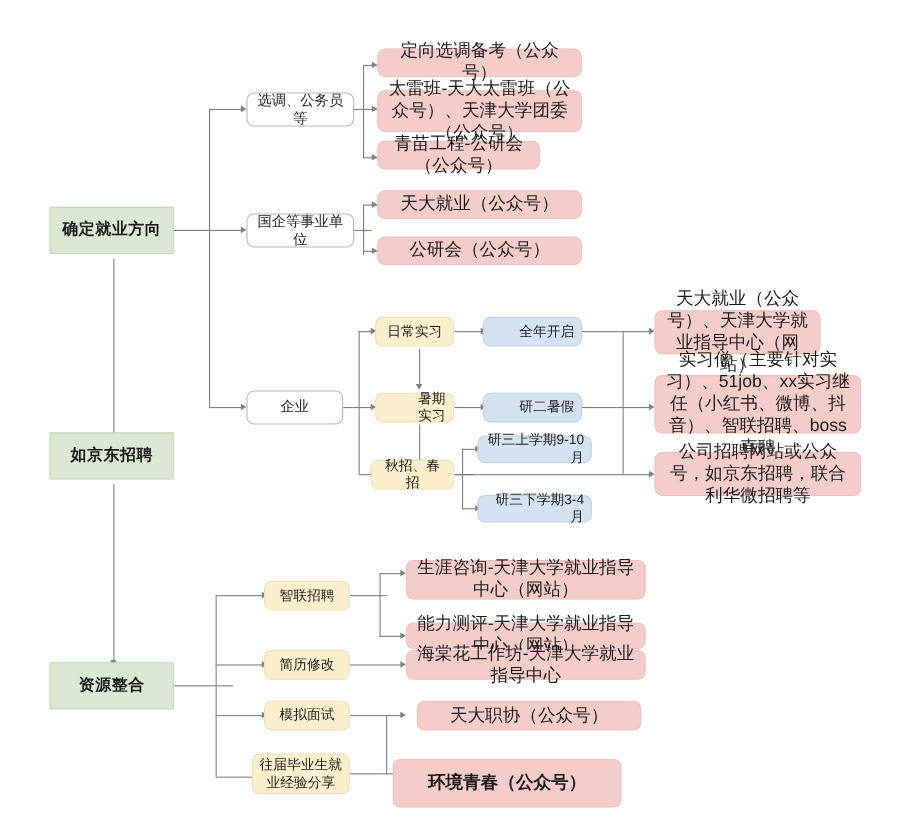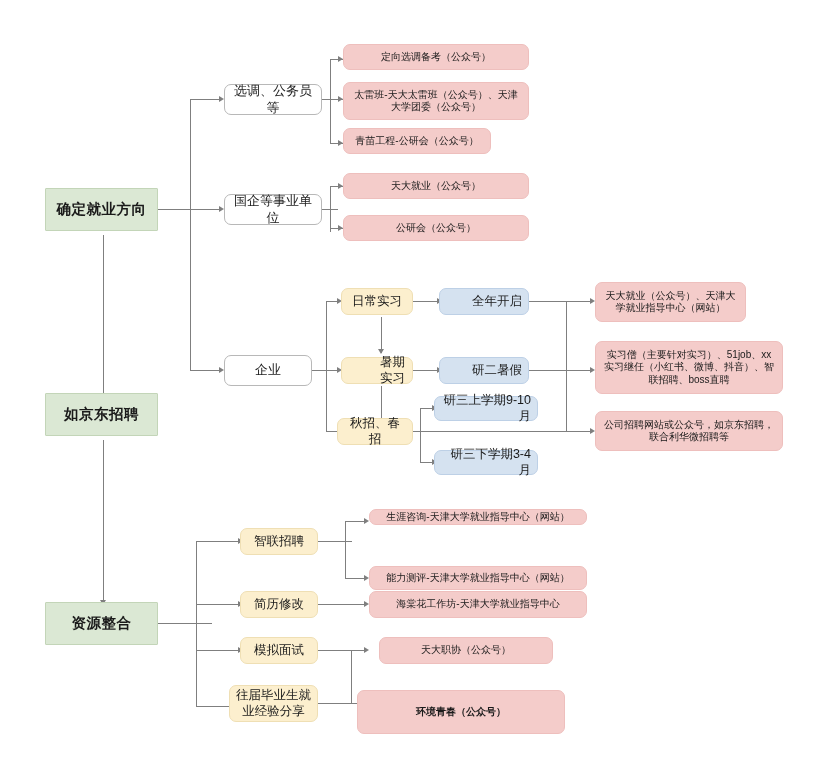--- a/index.html
+++ b/index.html
@@ -43,21 +43,21 @@
     background: #ffffff;
     border: 1px solid #b8b8b8;
     border-radius: 7px;
     font-size: 13px;
   }
   
   .node.pink {
     background: #f4ccca;
     border: 1px solid #eebfbd;
     border-radius: 7px;
-    font-size: 10px;
+    font-size: 16px;
   }
   .node.pink.bold { font-weight: bold; }
 
   
   .node.yellow {
     background: #fcefce;
     border: 1px solid #efdfb4;
     border-radius: 7px;
     font-size: 12.5px;
   }
@@ -267,30 +267,30 @@
   <div class="node yellow" style="left:240px; top:591px; width:78px; height:27px;">
     <span>简历修改</span>
   </div>
   <div class="node yellow" style="left:240px; top:637px; width:78px; height:27px;">
     <span>模拟面试</span>
   </div>
   <div class="node yellow" style="left:229px; top:685px; width:89px; height:37px;">
     <span>往届毕业生就业经验分享</span>
   </div>
 
-  <div class="node pink" style="left:369px; top:509px; width:218px; height:16px;">
+  <div class="node pink" style="left:369px; top:509px; width:218px; height:36px;">
     <span>生涯咨询-天津大学就业指导中心（网站）</span>
   </div>
   <div class="node pink" style="left:369px; top:566px; width:218px; height:24px;">
     <span>能力测评-天津大学就业指导中心（网站）</span>
   </div>
 
   <div class="node pink" style="left:369px; top:591px; width:218px; height:27px;">
     <span>海棠花工作坊-天津大学就业指导中心</span>
   </div>
-  <div class="node pink" style="left:379px; top:637px; width:174px; height:27px;">
+  <div class="node pink" style="left:379px; top:637px; width:204px; height:27px;">
     <span>天大职协（公众号）</span>
   </div>
   <div class="node pink bold" style="left:357px; top:690px; width:208px; height:44px;">
     <span>环境青春（公众号）</span>
   </div>
 
 </div>
 
 </body></html>

